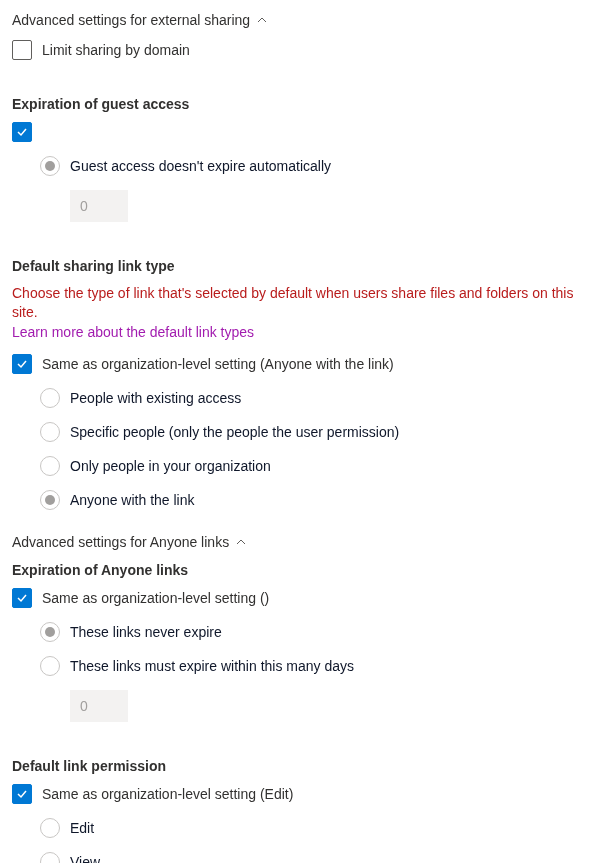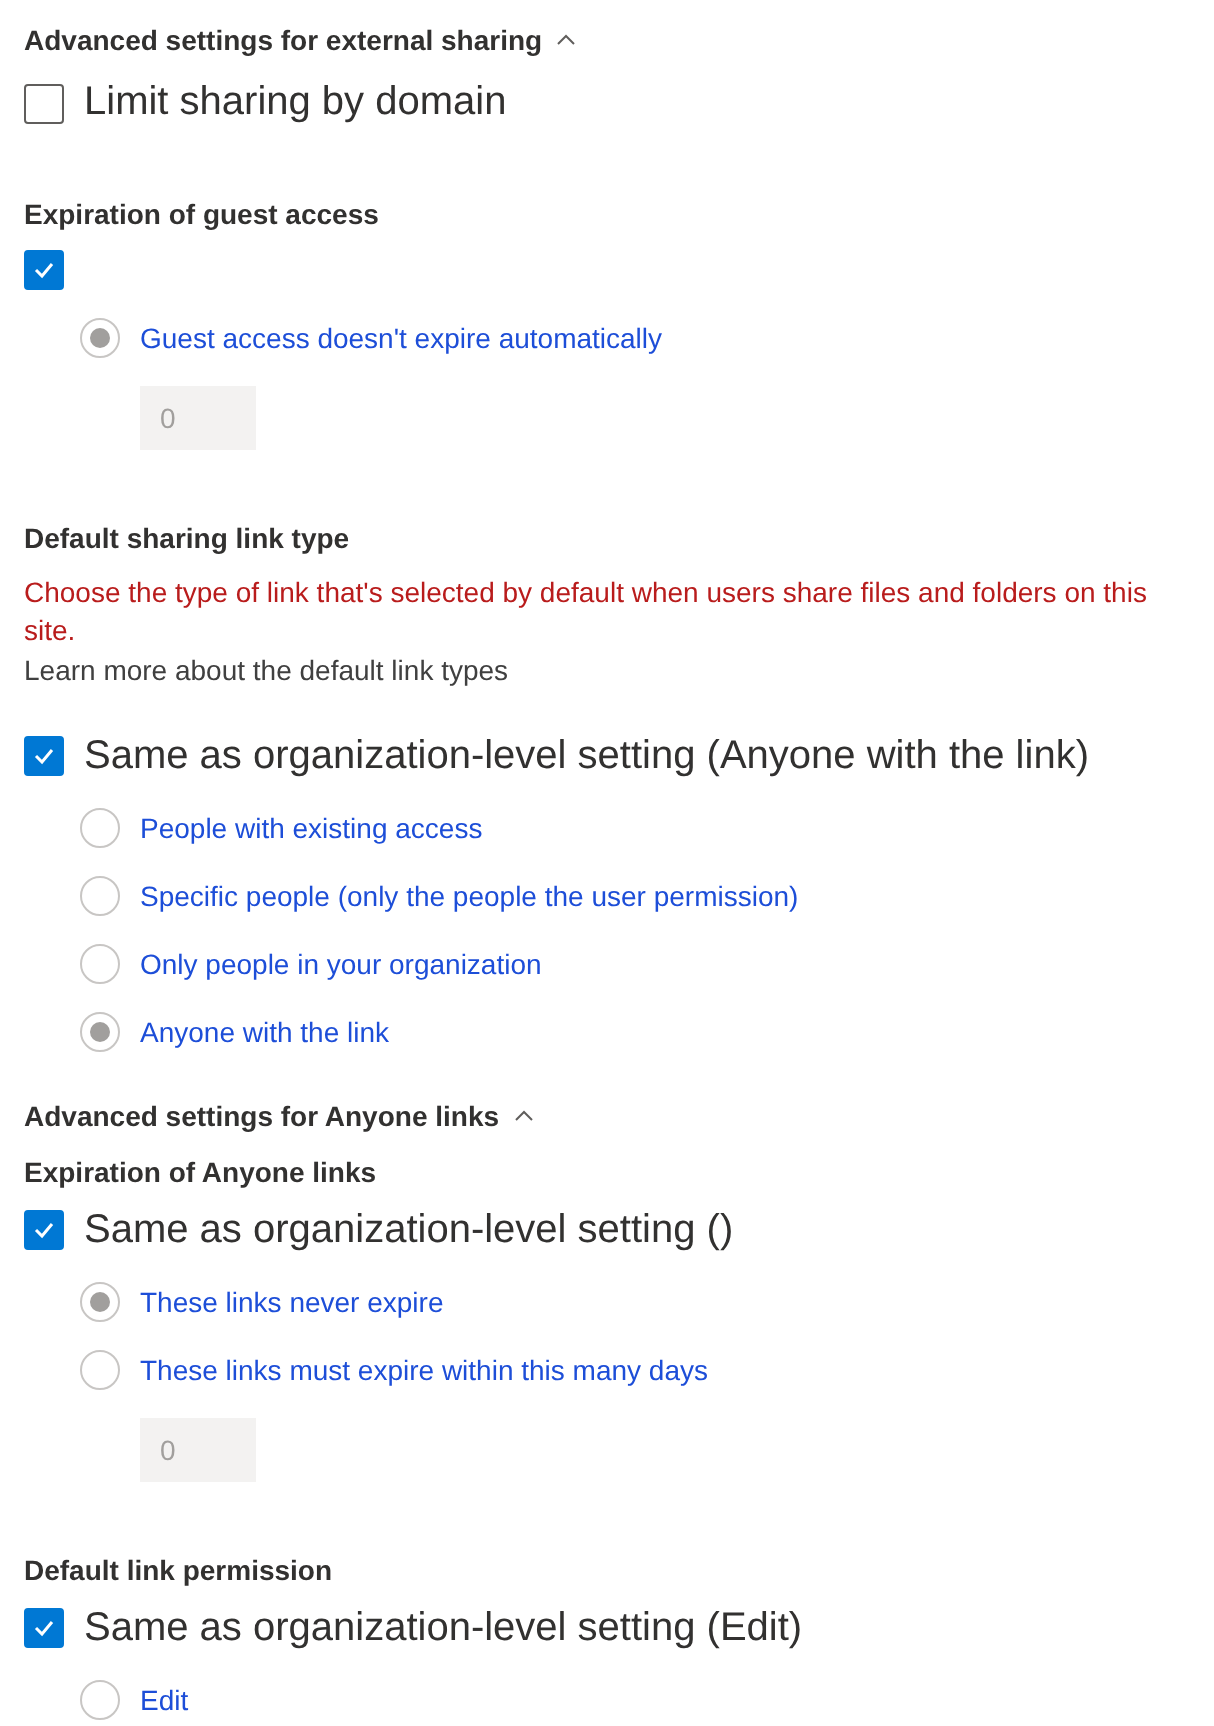--- a/index.html
+++ b/index.html
@@ -5,21 +5,21 @@
     * { box-sizing: border-box; margin: 0; padding: 0; }
     body {
       font-family: "Segoe UI", -apple-system, BlinkMacSystemFont, sans-serif;
       font-size: 14px;
       color: #323130;
       background: #ffffff;
       padding: 12px;
       width: 607px;
     }
     .section-header {
-      font-weight: 700;
+      font-weight: 400;
       font-size: 14px;
       color: #323130;
       display: flex;
       align-items: center;
       gap: 6px;
       margin-bottom: 12px;
       cursor: pointer;
     }
     .chevron {
       display: inline-block;
@@ -34,25 +34,25 @@
       margin-top: 36px;
       margin-bottom: 10px;
     }
     .description {
       font-size: 14px;
       color: #b91c1c;
       line-height: 1.35;
       margin-bottom: 2px;
     }
     .link {
-      color: #404040;
+      color: #a21caf;
       text-decoration: none;
       cursor: pointer;
       display: inline-block;
-      margin-bottom: 24px;
+      margin-bottom: 14px;
       text-align: center;
     }
     .checkbox-row {
       display: flex;
       align-items: center;
       gap: 10px;
       margin-bottom: 14px;
     }
     .checkbox {
       width: 20px;
@@ -65,21 +65,21 @@
       flex-shrink: 0;
       cursor: pointer;
       background: #ffffff;
     }
     .checkbox.checked {
       background: #0078d4;
       border-color: #0078d4;
     }
     .checkbox svg { display: block; }
     .checkbox-label {
-      font-size: 20px;
+      font-size: 14px;
       color: #323130;
     }
     .radio-group {
       margin-left: 28px;
     }
     .radio-row {
       display: flex;
       align-items: center;
       gap: 10px;
       margin-bottom: 14px;
@@ -107,21 +107,21 @@
       background: #323130;
     }
     .radio.disabled .radio-dot {
       background: #a19f9d;
     }
     .radio-label {
       font-size: 14px;
       color: #323130;
     }
     .radio-label.disabled {
-      color: #1d4ed8;
+      color: #0f172a;
     }
     .number-input {
       margin-left: 58px;
       margin-top: 4px;
       margin-bottom: 14px;
       width: 58px;
       height: 32px;
       background: #f3f2f1;
       border: none;
       padding: 0 10px;

